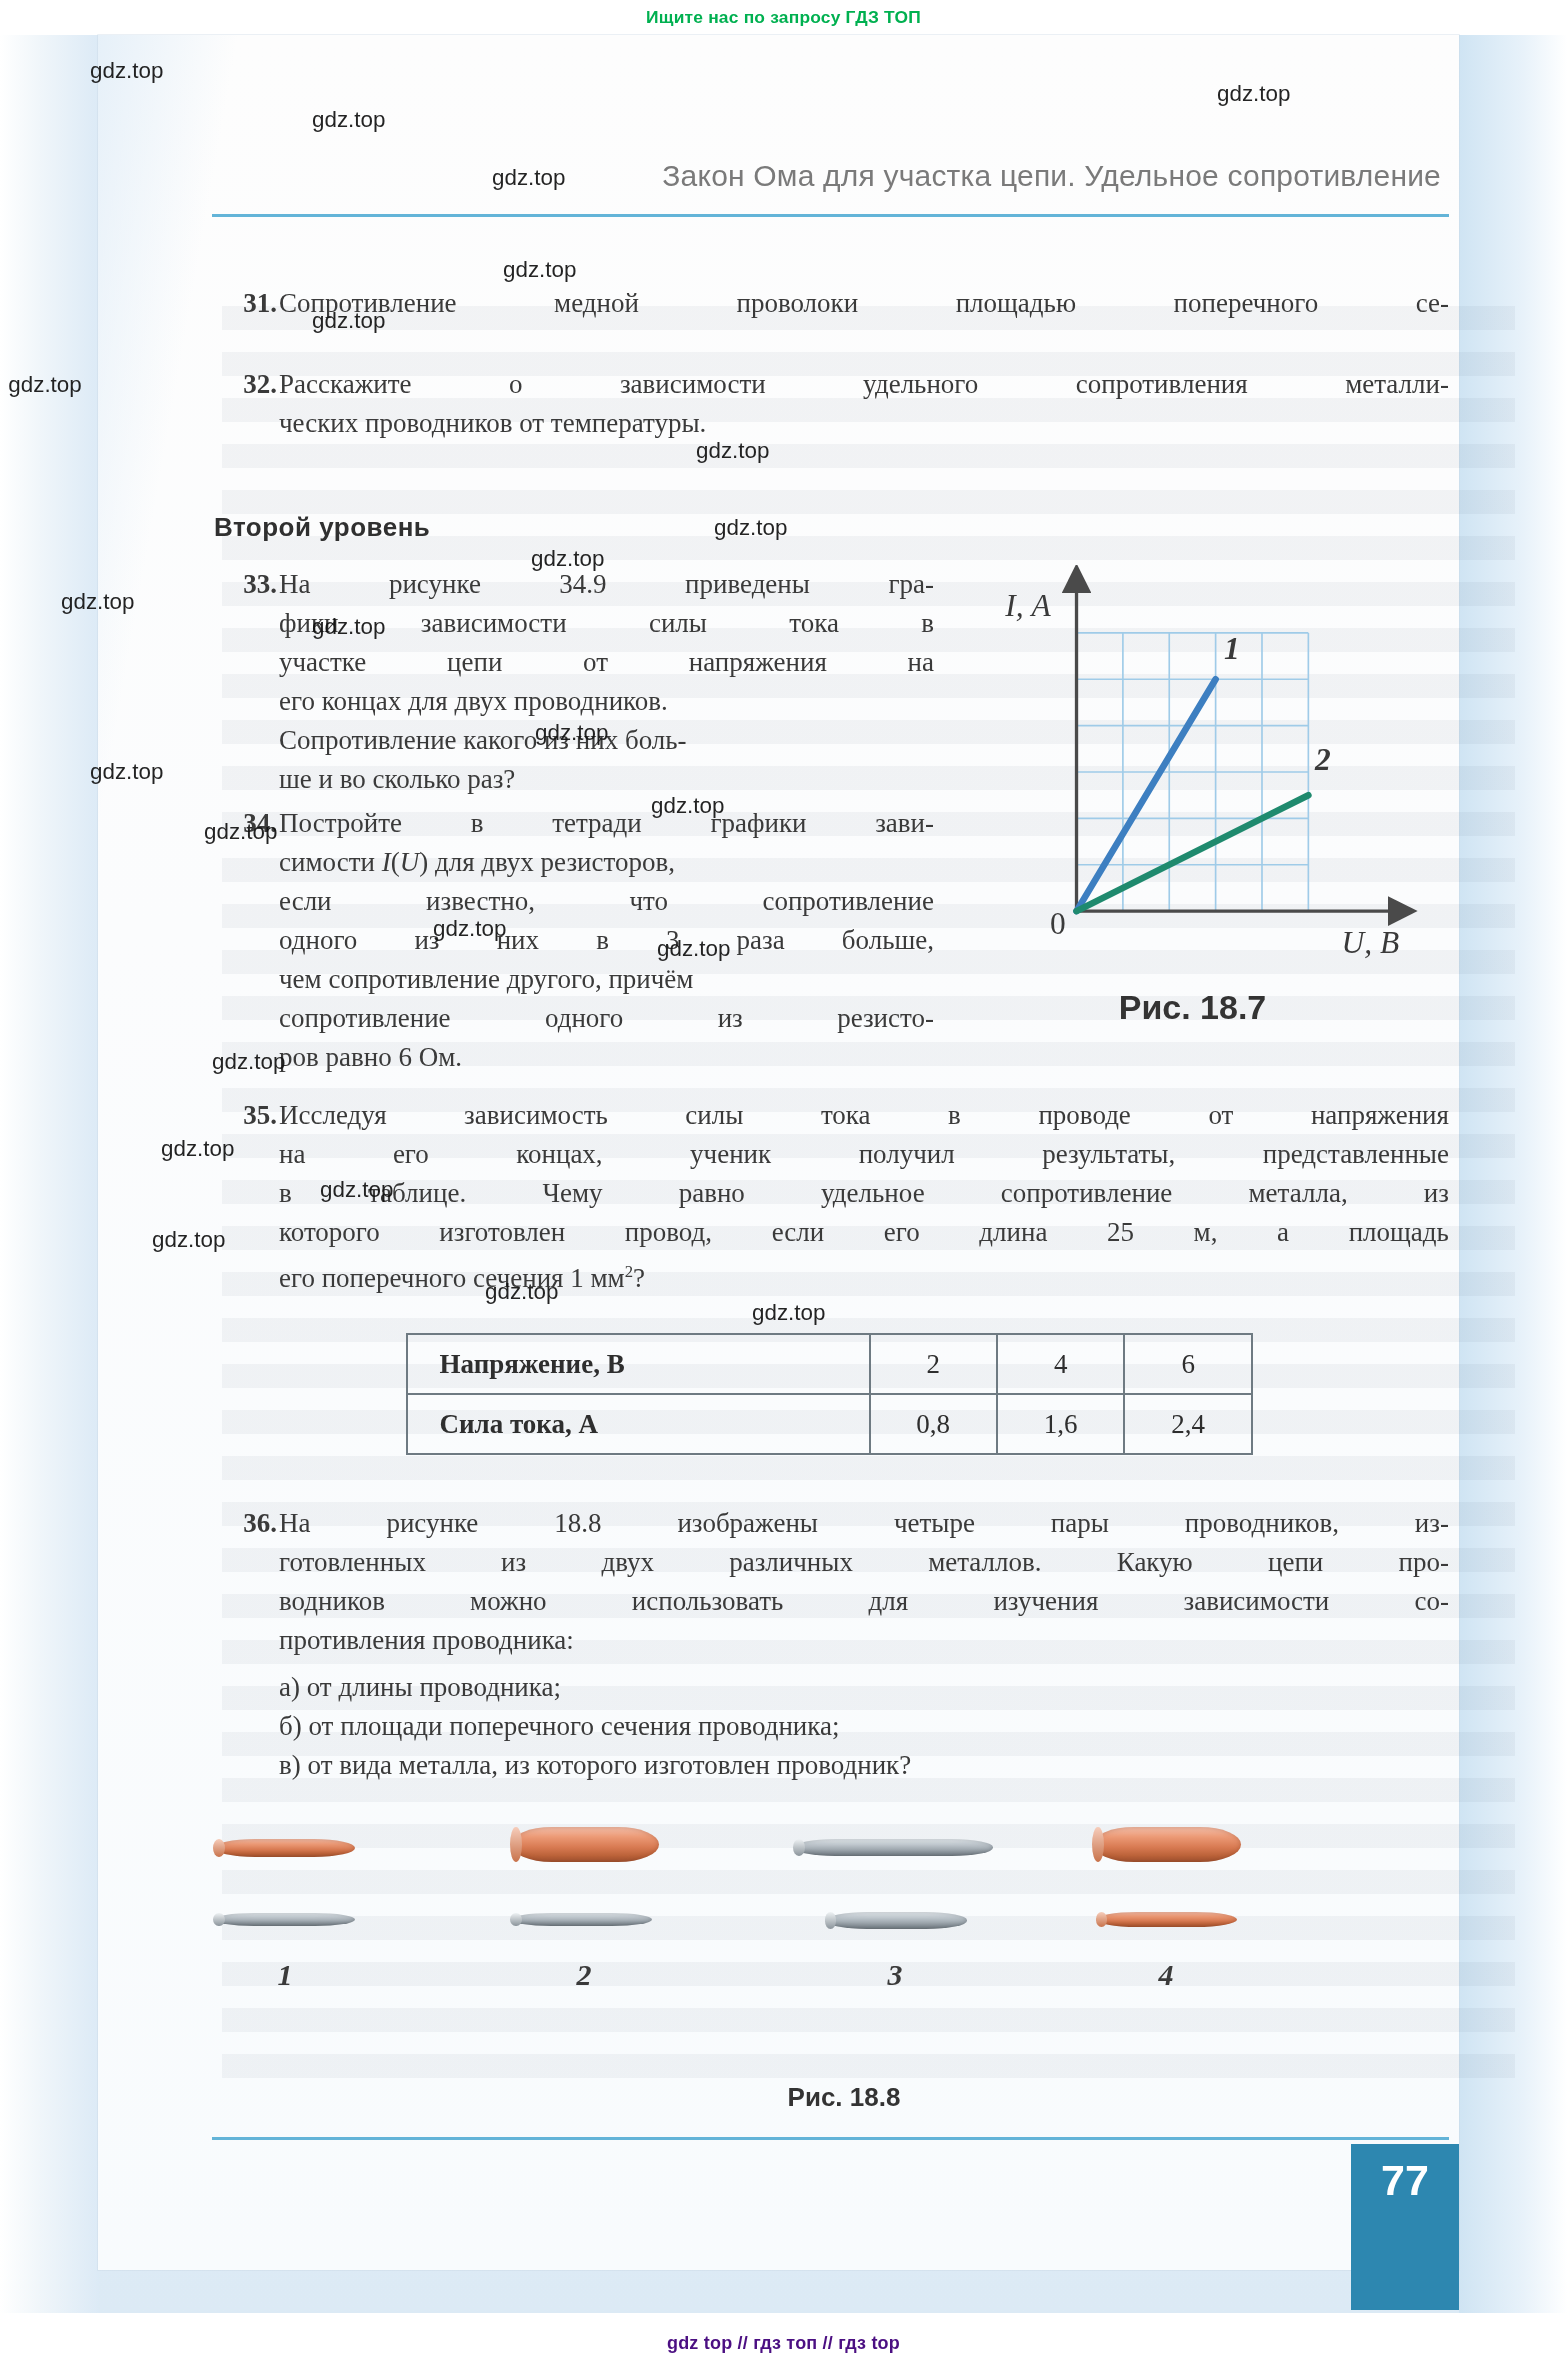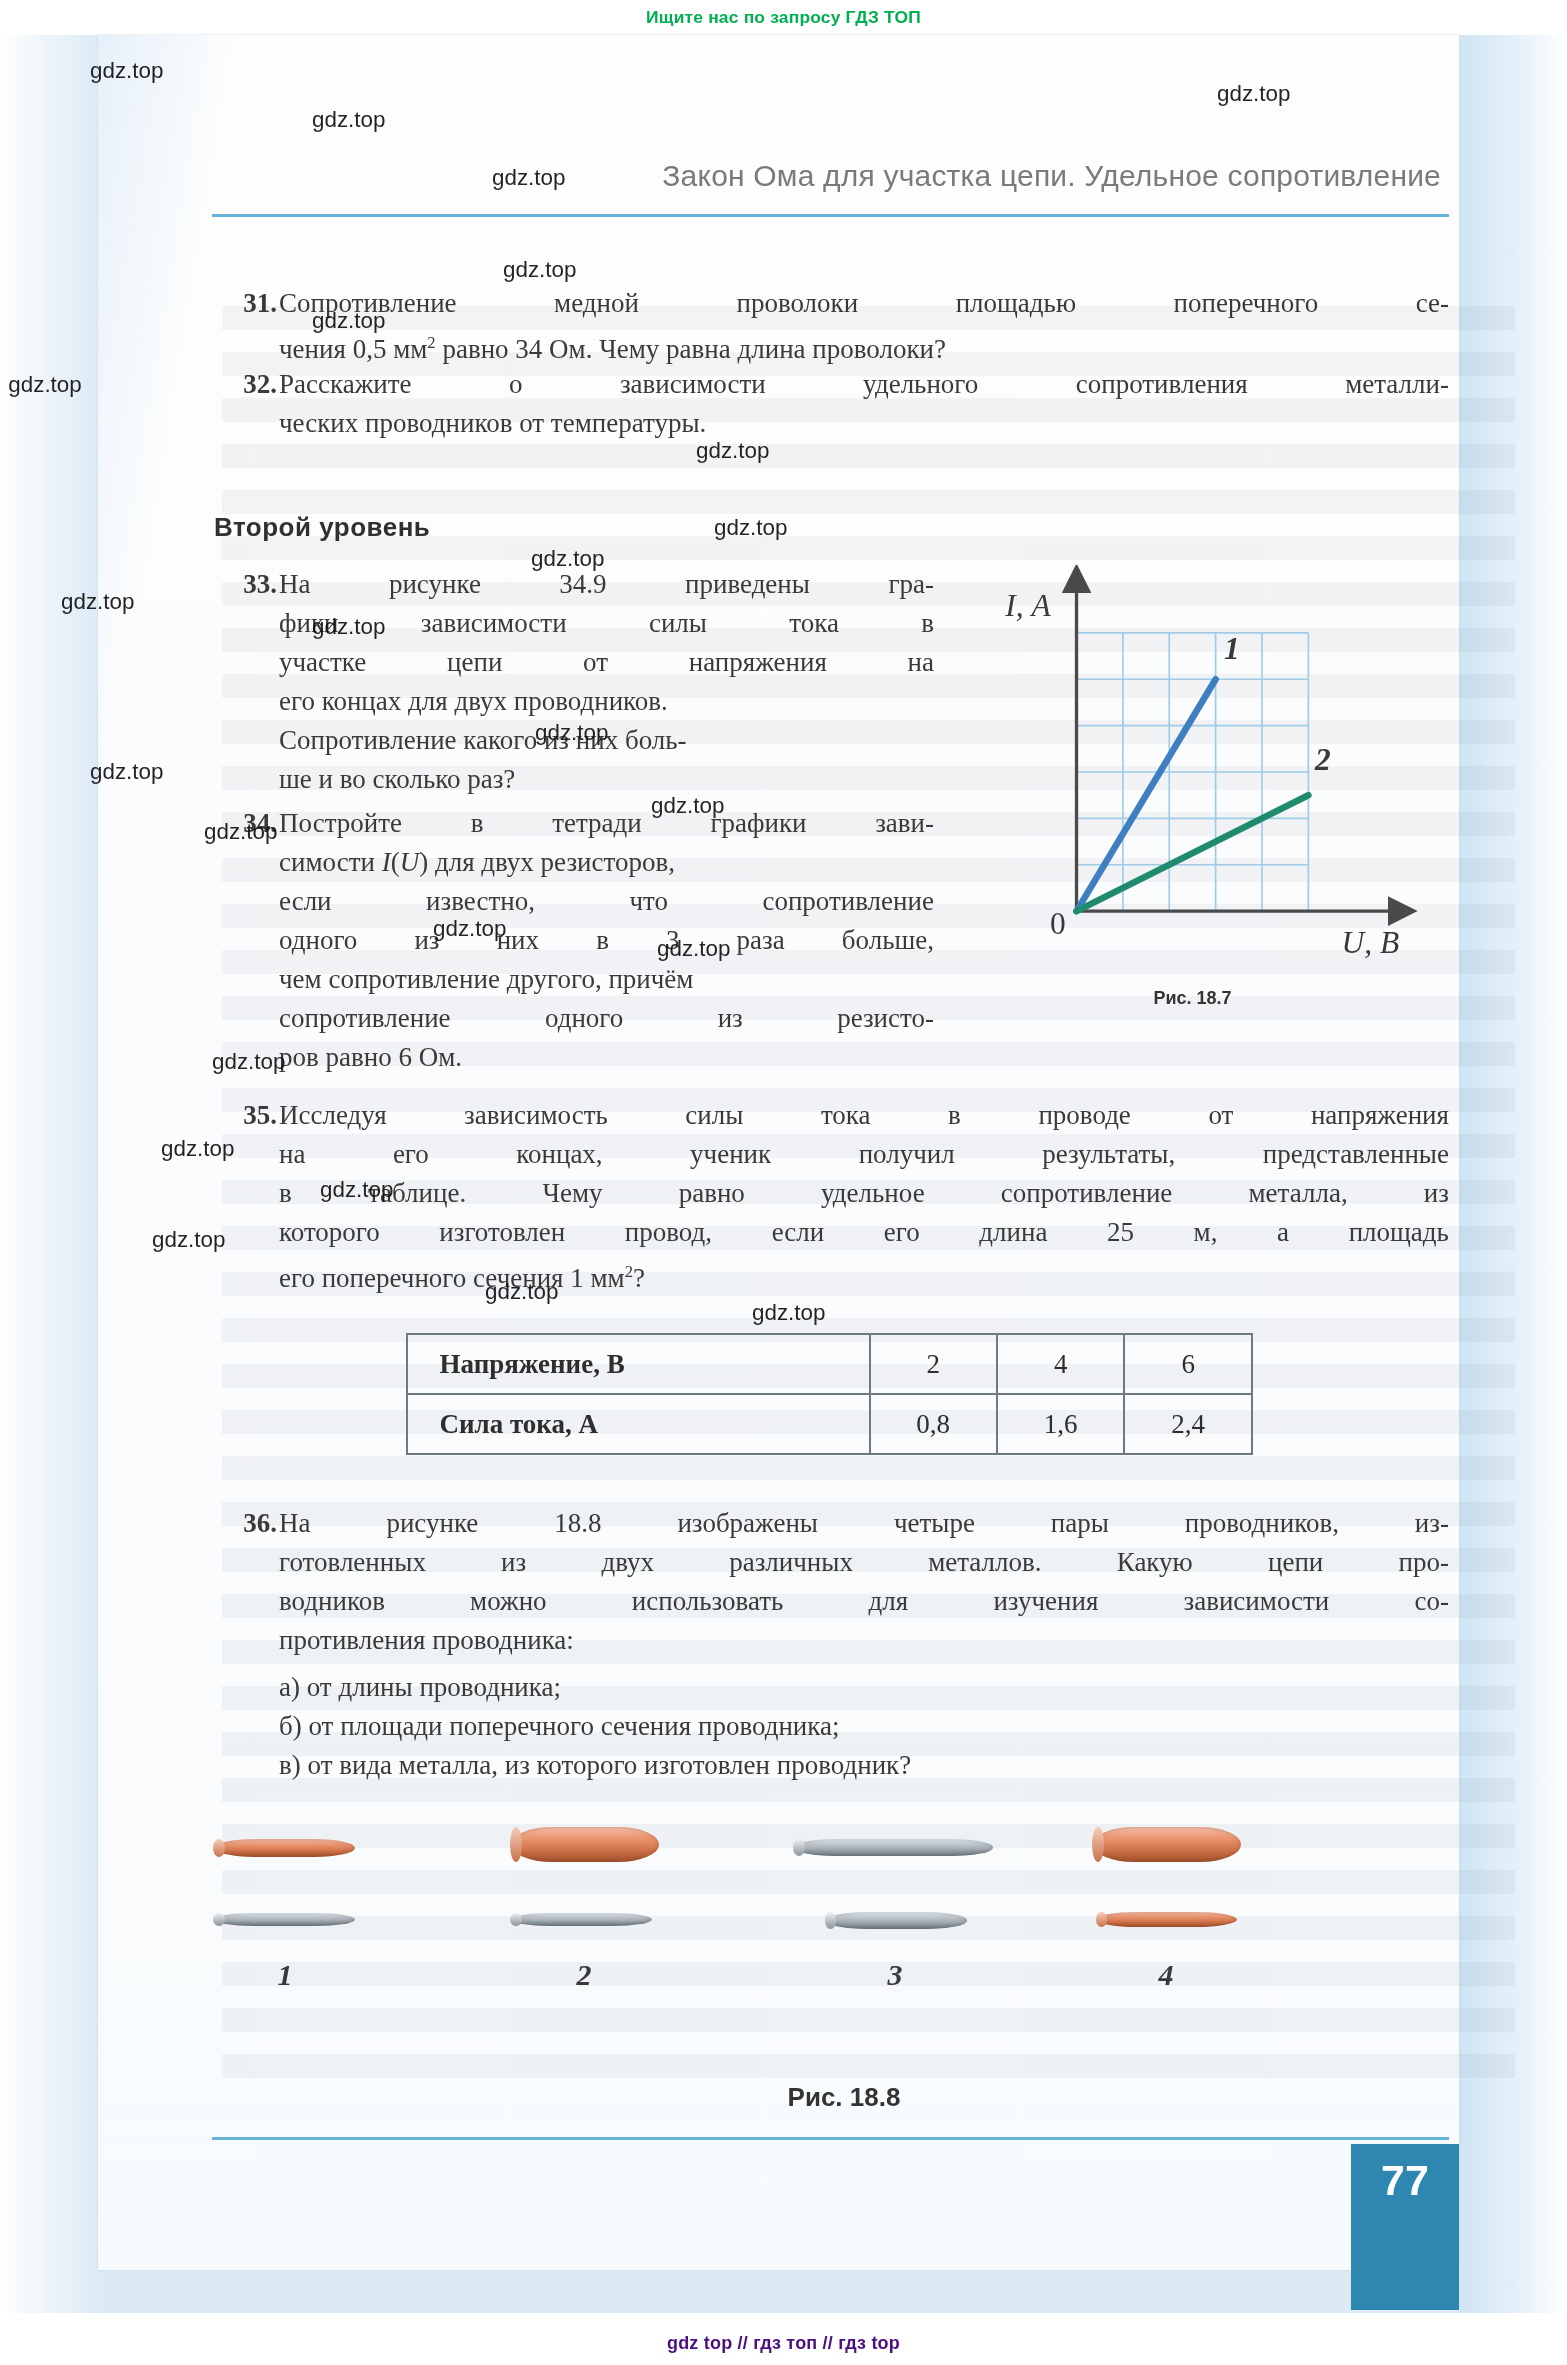--- a/index.html
+++ b/index.html
@@ -101,21 +101,21 @@
     font-family:"Liberation Sans", sans-serif;
     font-size:26px; font-weight:700; color:#303030; letter-spacing:0.5px;
   }
 
   
   #fig187{ position:absolute; left:879px; top:530px; width:464px; height:414px; }
   #fig187 svg{ display:block; }
   #cap187{
     position:absolute; left:879px; top:953px; width:431px;
     text-align:center; font-family:"Liberation Sans", sans-serif;
-    font-size:18px; font-weight:700; color:#333;
+    font-size:34px; font-weight:700; color:#333;
   }
 
   
   #tbl{
     position:absolute; left:308px; top:1298px; width:847px;
     border-collapse:collapse;
   }
   #tbl td{
     border:2.5px solid #6e7a82;
     font-family:"Liberation Serif", serif;
@@ -212,21 +212,20 @@
       <span class="num">31.</span>
       <div class="body">
         <div class="just">
           <i>Сопротивление</i>
             <i>медной</i>
             <i>проволоки</i>
             <i>площадью</i>
             <i>поперечного</i>
             <i>се-</i>
         </div>
-        <div class="line">чения 0,5 мм<sup>2</sup> равно 34 Ом. Чему равна длина проволоки?</div>
       </div>
     </div>
 
     <div class="ex" style="left:116px; top:330px; width:1235px;">
       <span class="num">32.</span>
       <div class="body">
         <div class="just">
           <i>Расскажите</i>
             <i>о</i>
             <i>зависимости</i>

